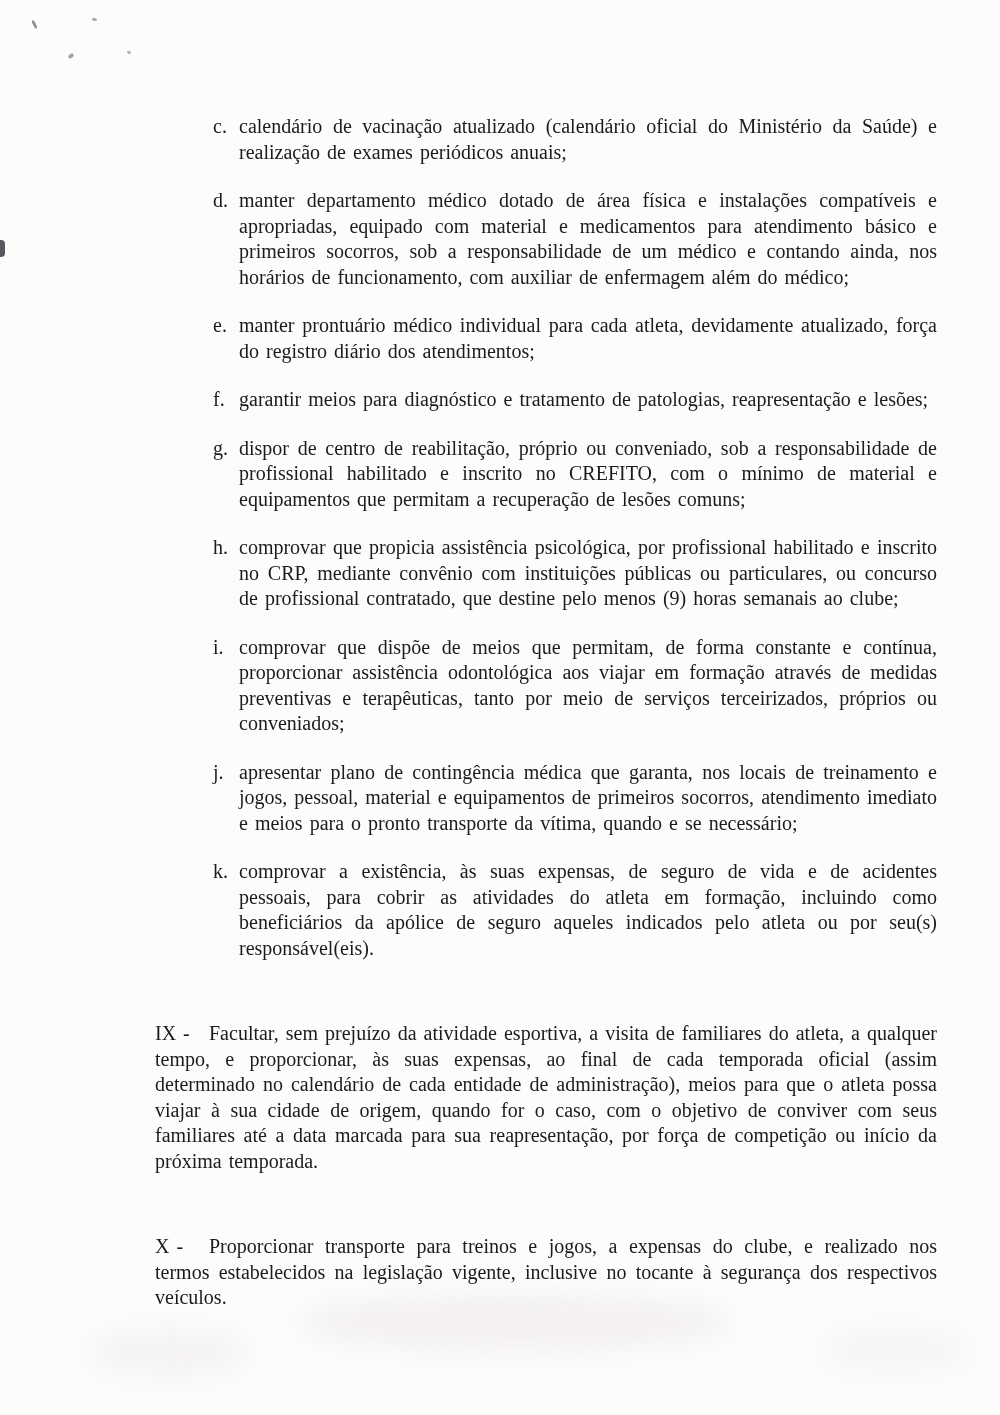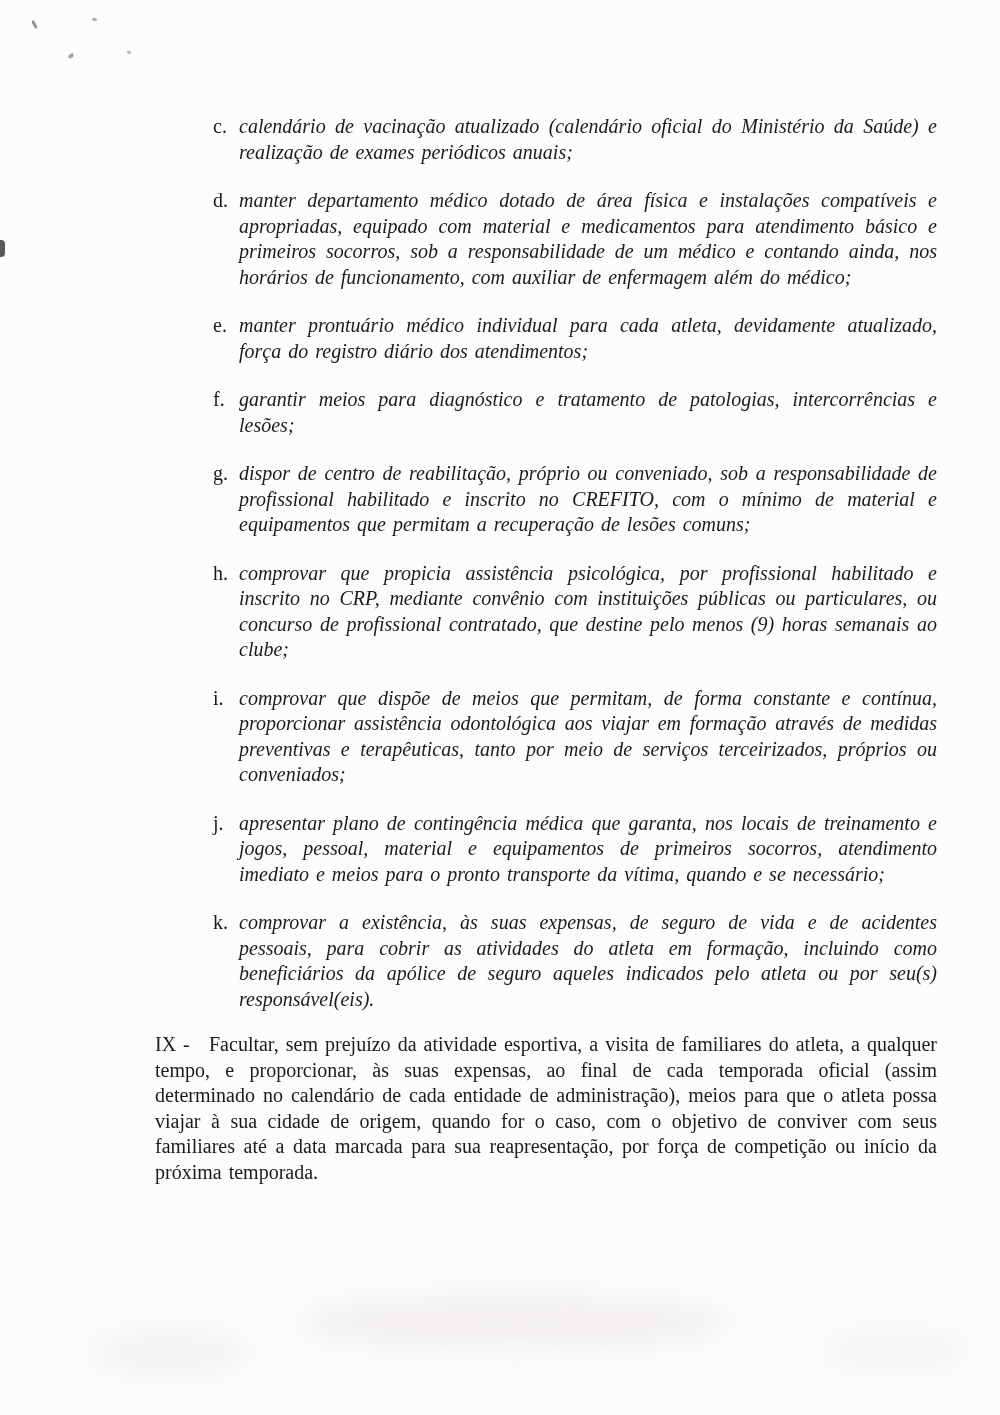--- a/index.html
+++ b/index.html
@@ -28,31 +28,31 @@
     margin-left: 58px;
     margin-bottom: 23px;
   }
   .clause .lbl {
     flex: 0 0 26px;
     width: 26px;
   }
   .clause .txt {
     flex: 1;
     text-align: justify;
-    font-style: italic;
   }
   .clause.last { margin-bottom: 14px; }
   
   .section {
     text-align: justify;
     margin-bottom: 11px;
   }
   .section .plbl {
     display: inline-block;
     width: 54px;
+    margin-top: 40px;
   }
   
   .speck {
     position: absolute;
     background: #6a6a70;
     border-radius: 50% 40% 60% 50%;
   }
   .speck.s1 { left: 33px;  top: 20px;  width: 3px; height: 9px; transform: rotate(-28deg); opacity: .75; }
   .speck.s2 { left: 92px;  top: 18px;  width: 5px; height: 3px; transform: rotate(15deg);  opacity: .55; }
   .speck.s3 { left: 68px;  top: 54px;  width: 6px; height: 4px; transform: rotate(-35deg); opacity: .6; }
@@ -101,21 +101,21 @@
       <span class="txt">manter departamento médico dotado de área física e instalações compatíveis e apropriadas, equipado com material e medicamentos para atendimento básico e primeiros socorros, sob a responsabilidade de um médico e contando ainda, nos horários de funcionamento, com auxiliar de enfermagem além do médico;</span>
     </div>
 
     <div class="clause">
       <span class="lbl">e.</span>
       <span class="txt">manter prontuário médico individual para cada atleta, devidamente atualizado, força do registro diário dos atendimentos;</span>
     </div>
 
     <div class="clause">
       <span class="lbl">f.</span>
-      <span class="txt">garantir meios para diagnóstico e tratamento de patologias, intercorrências e lesões;</span>
+      <span class="txt">garantir meios para diagnóstico e tratamento de patologias, reapresentação e lesões;</span>
     </div>
 
     <div class="clause">
       <span class="lbl">g.</span>
       <span class="txt">dispor de centro de reabilitação, próprio ou conveniado, sob a responsabilidade de profissional habilitado e inscrito no CREFITO, com o mínimo de material e equipamentos que permitam a recuperação de lesões comuns;</span>
     </div>
 
     <div class="clause">
       <span class="lbl">h.</span>
       <span class="txt">comprovar que propicia assistência psicológica, por profissional habilitado e inscrito no CRP, mediante convênio com instituições públicas ou particulares, ou concurso de profissional contratado, que destine pelo menos (9) horas semanais ao clube;</span>
@@ -133,15 +133,18 @@
 
     <div class="clause last">
       <span class="lbl">k.</span>
       <span class="txt">comprovar a existência, às suas expensas, de seguro de vida e de acidentes pessoais, para cobrir as atividades do atleta em formação, incluindo como beneficiários da apólice de seguro aqueles indicados pelo atleta ou por seu(s) responsável(eis).</span>
     </div>
 
     <p class="section">
       <span class="plbl">IX -</span><span>Facultar, sem prejuízo da atividade esportiva, a visita de familiares do atleta, a qualquer tempo, e proporcionar, às suas expensas, ao final de cada temporada oficial (assim determinado no calendário de cada entidade de administração), meios para que o atleta possa viajar à sua cidade de origem, quando for o caso, com o objetivo de conviver com seus familiares até a data marcada para sua reapresentação, por força de competição ou início da próxima temporada.</span>
     </p>
 
+    <p class="section">
+      <span class="plbl">X -</span><span>Proporcionar transporte para treinos e jogos, a expensas do clube, e realizado nos termos estabelecidos na legislação vigente, inclusive no tocante à segurança dos respectivos veículos.</span>
+    </p>
 
   </div>
 </div>
 
 </body></html>

